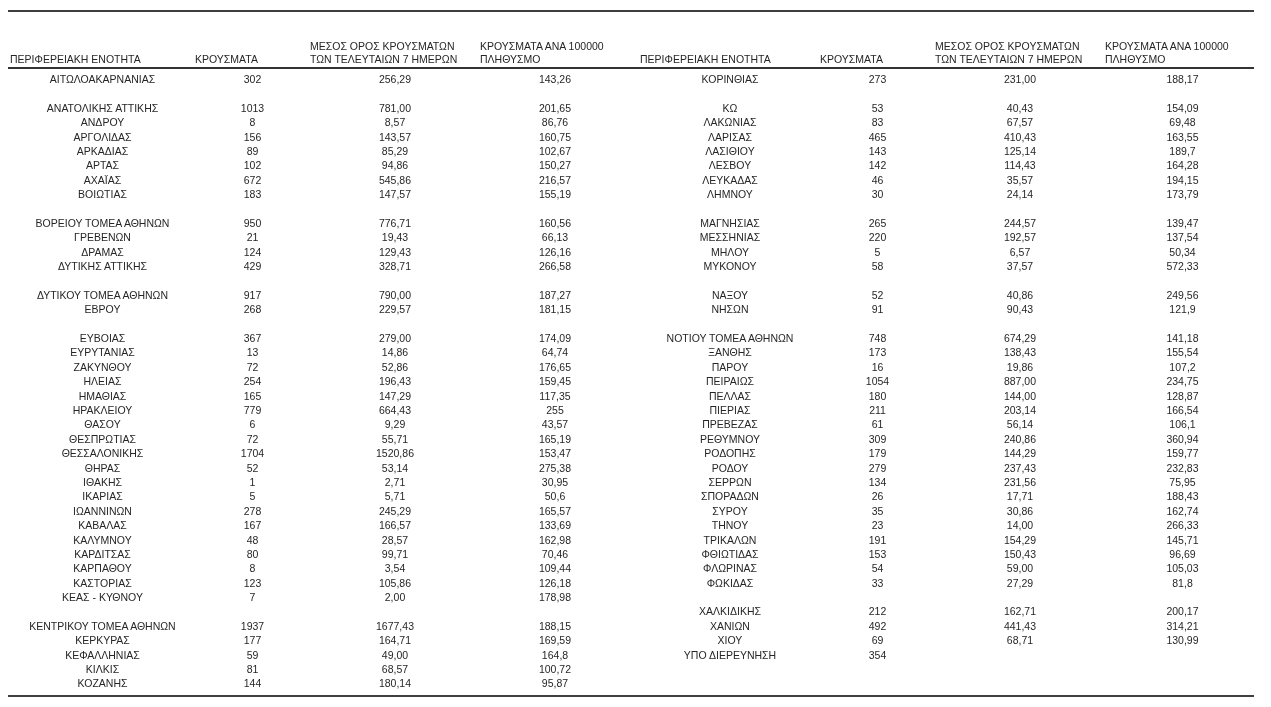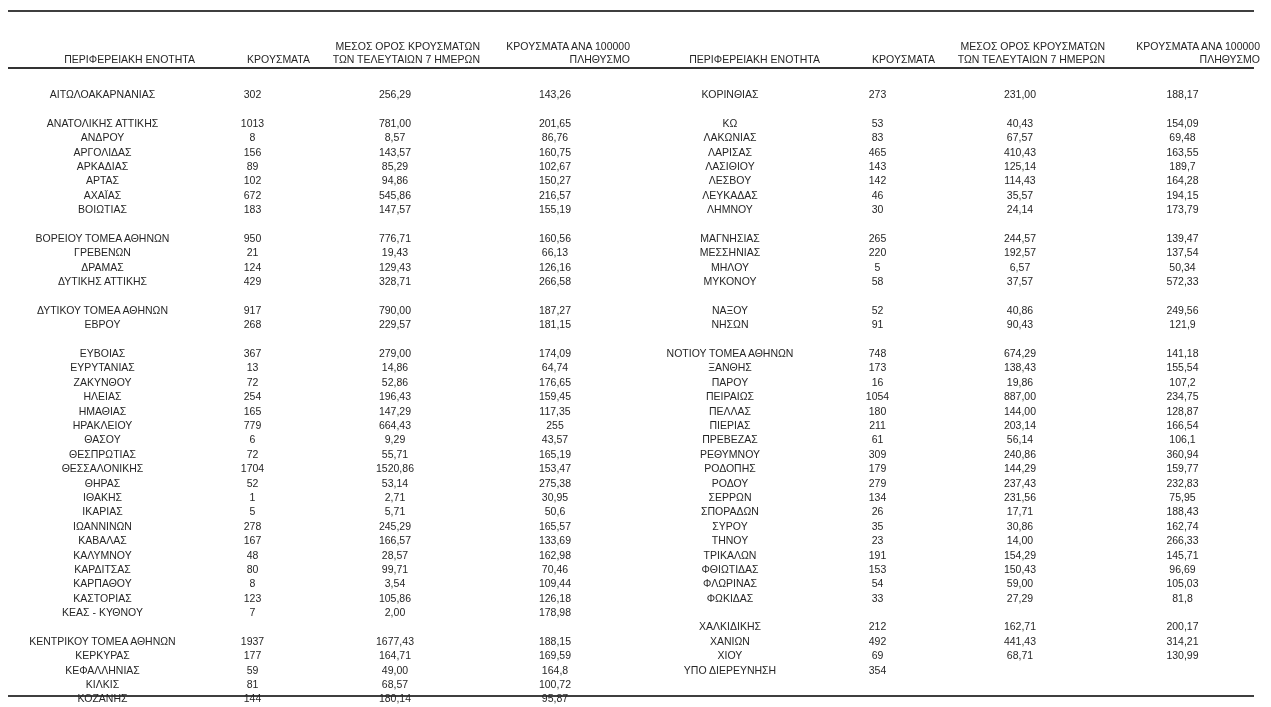--- a/index.html
+++ b/index.html
@@ -11,23 +11,23 @@
   .rule-top{left:8px;top:10px;width:1246px;height:2px;}
   .rule-head{left:8px;top:67px;width:1246px;height:2px;background:#333333;}
   .rule-bottom{left:8px;top:695px;width:1246px;height:2px;}
   .dtable{position:absolute;top:37px;}
   .dtable-left{left:10px;width:620px;}
   .dtable-right{left:640px;width:620px;}
   .thead,.trow{display:grid;}
   .dtable-left .thead,.dtable-left .trow{grid-template-columns:185px 115px 170px 150px;}
   .dtable-right .thead,.dtable-right .trow{grid-template-columns:180px 115px 170px 155px;}
   .thead{height:30px;align-items:end;}
-  .hcell{text-align:right;font-size:10.5px;line-height:12.5px;padding-bottom:2px;white-space:nowrap;}
+  .hcell{text-align:left;font-size:10.5px;line-height:12.5px;padding-bottom:2px;white-space:nowrap;}
   .hcell span{display:block;}
-  .tbody{margin-top:20px;}
+  .tbody{margin-top:5px;}
   .trow{height:14.4px;align-items:center;}
   .tcell{text-align:center;font-size:10.5px;line-height:14.4px;white-space:nowrap;overflow:visible;}
 </style>
 </head>
 <body>
 
 <div class="page">
   <div class="rule rule-top"></div>
   <div class="rule rule-head"></div>
   <div class="rule rule-bottom"></div>

